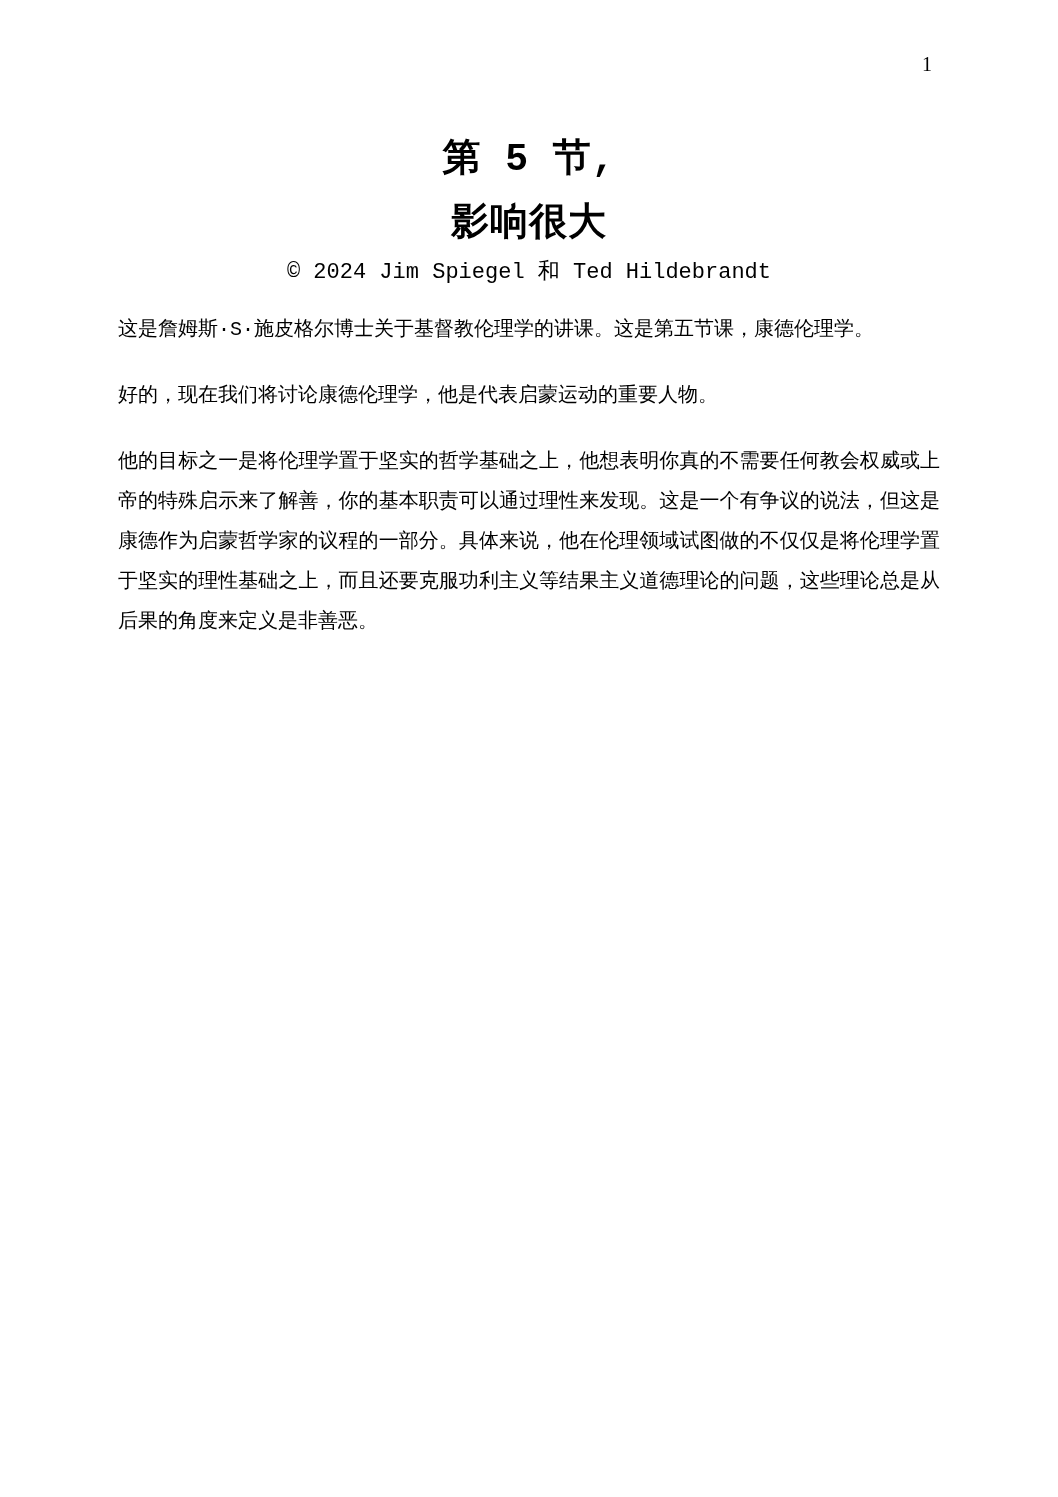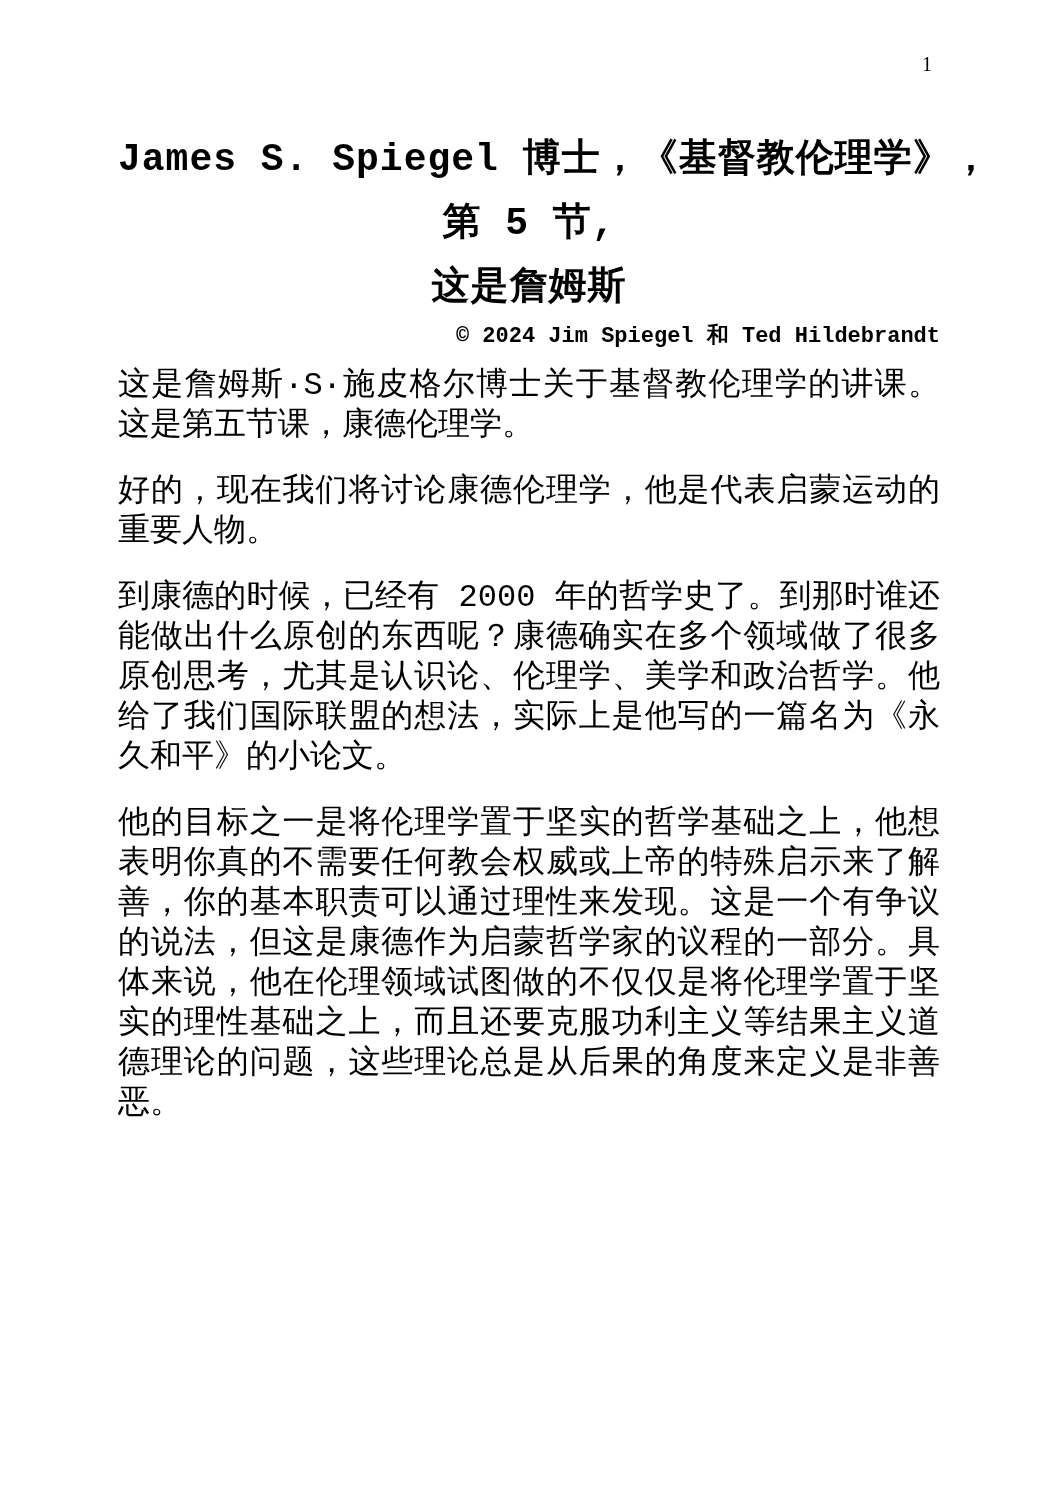--- a/index.html
+++ b/index.html
@@ -36,53 +36,50 @@
     text-align: center;
     letter-spacing: 1px;
   }
   .title-line {
     display: block;
     white-space: nowrap;
   }
   .copyright {
     font-size: 22px;
     line-height: 34px;
-    text-align: right;
-    font-weight: bold;
+    text-align: center;
   }
   .body {
-    margin-top: 12px;
-    font-size: 32px;
+    margin-top: 20px;
+    font-size: 20px;
     line-height: 40px;
     text-align: justify;
     text-justify: inter-ideograph;
   }
   .body p {
     margin: 0 0 26px 0;
   }
 </style>
 </head>
 <body>
 
 <div class="page">
 
   <div class="page-number">1</div>
 
   <div class="content">
 
     <h1 class="title">
-      <span class="title-line">James S. Spiegel 博士，《基督教伦理学》，</span>
       <span class="title-line">第 5 节,</span>
-      <span class="title-line">这是詹姆斯</span>
+      <span class="title-line">影响很大</span>
     </h1>
 
     <div class="copyright">© 2024 Jim Spiegel 和 Ted Hildebrandt</div>
 
     <div class="body">
       <p>这是詹姆斯·S·施皮格尔博士关于基督教伦理学的讲课。这是第五节课，康德伦理学。</p>
       <p>好的，现在我们将讨论康德伦理学，他是代表启蒙运动的重要人物。</p>
-      <p>到康德的时候，已经有 2000 年的哲学史了。到那时谁还能做出什么原创的东西呢？康德确实在多个领域做了很多原创思考，尤其是认识论、伦理学、美学和政治哲学。他给了我们国际联盟的想法，实际上是他写的一篇名为《永久和平》的小论文。</p>
       <p>他的目标之一是将伦理学置于坚实的哲学基础之上，他想表明你真的不需要任何教会权威或上帝的特殊启示来了解善，你的基本职责可以通过理性来发现。这是一个有争议的说法，但这是康德作为启蒙哲学家的议程的一部分。具体来说，他在伦理领域试图做的不仅仅是将伦理学置于坚实的理性基础之上，而且还要克服功利主义等结果主义道德理论的问题，这些理论总是从后果的角度来定义是非善恶。</p>
     </div>
 
   </div>
 
 </div>
 
 </body></html>

